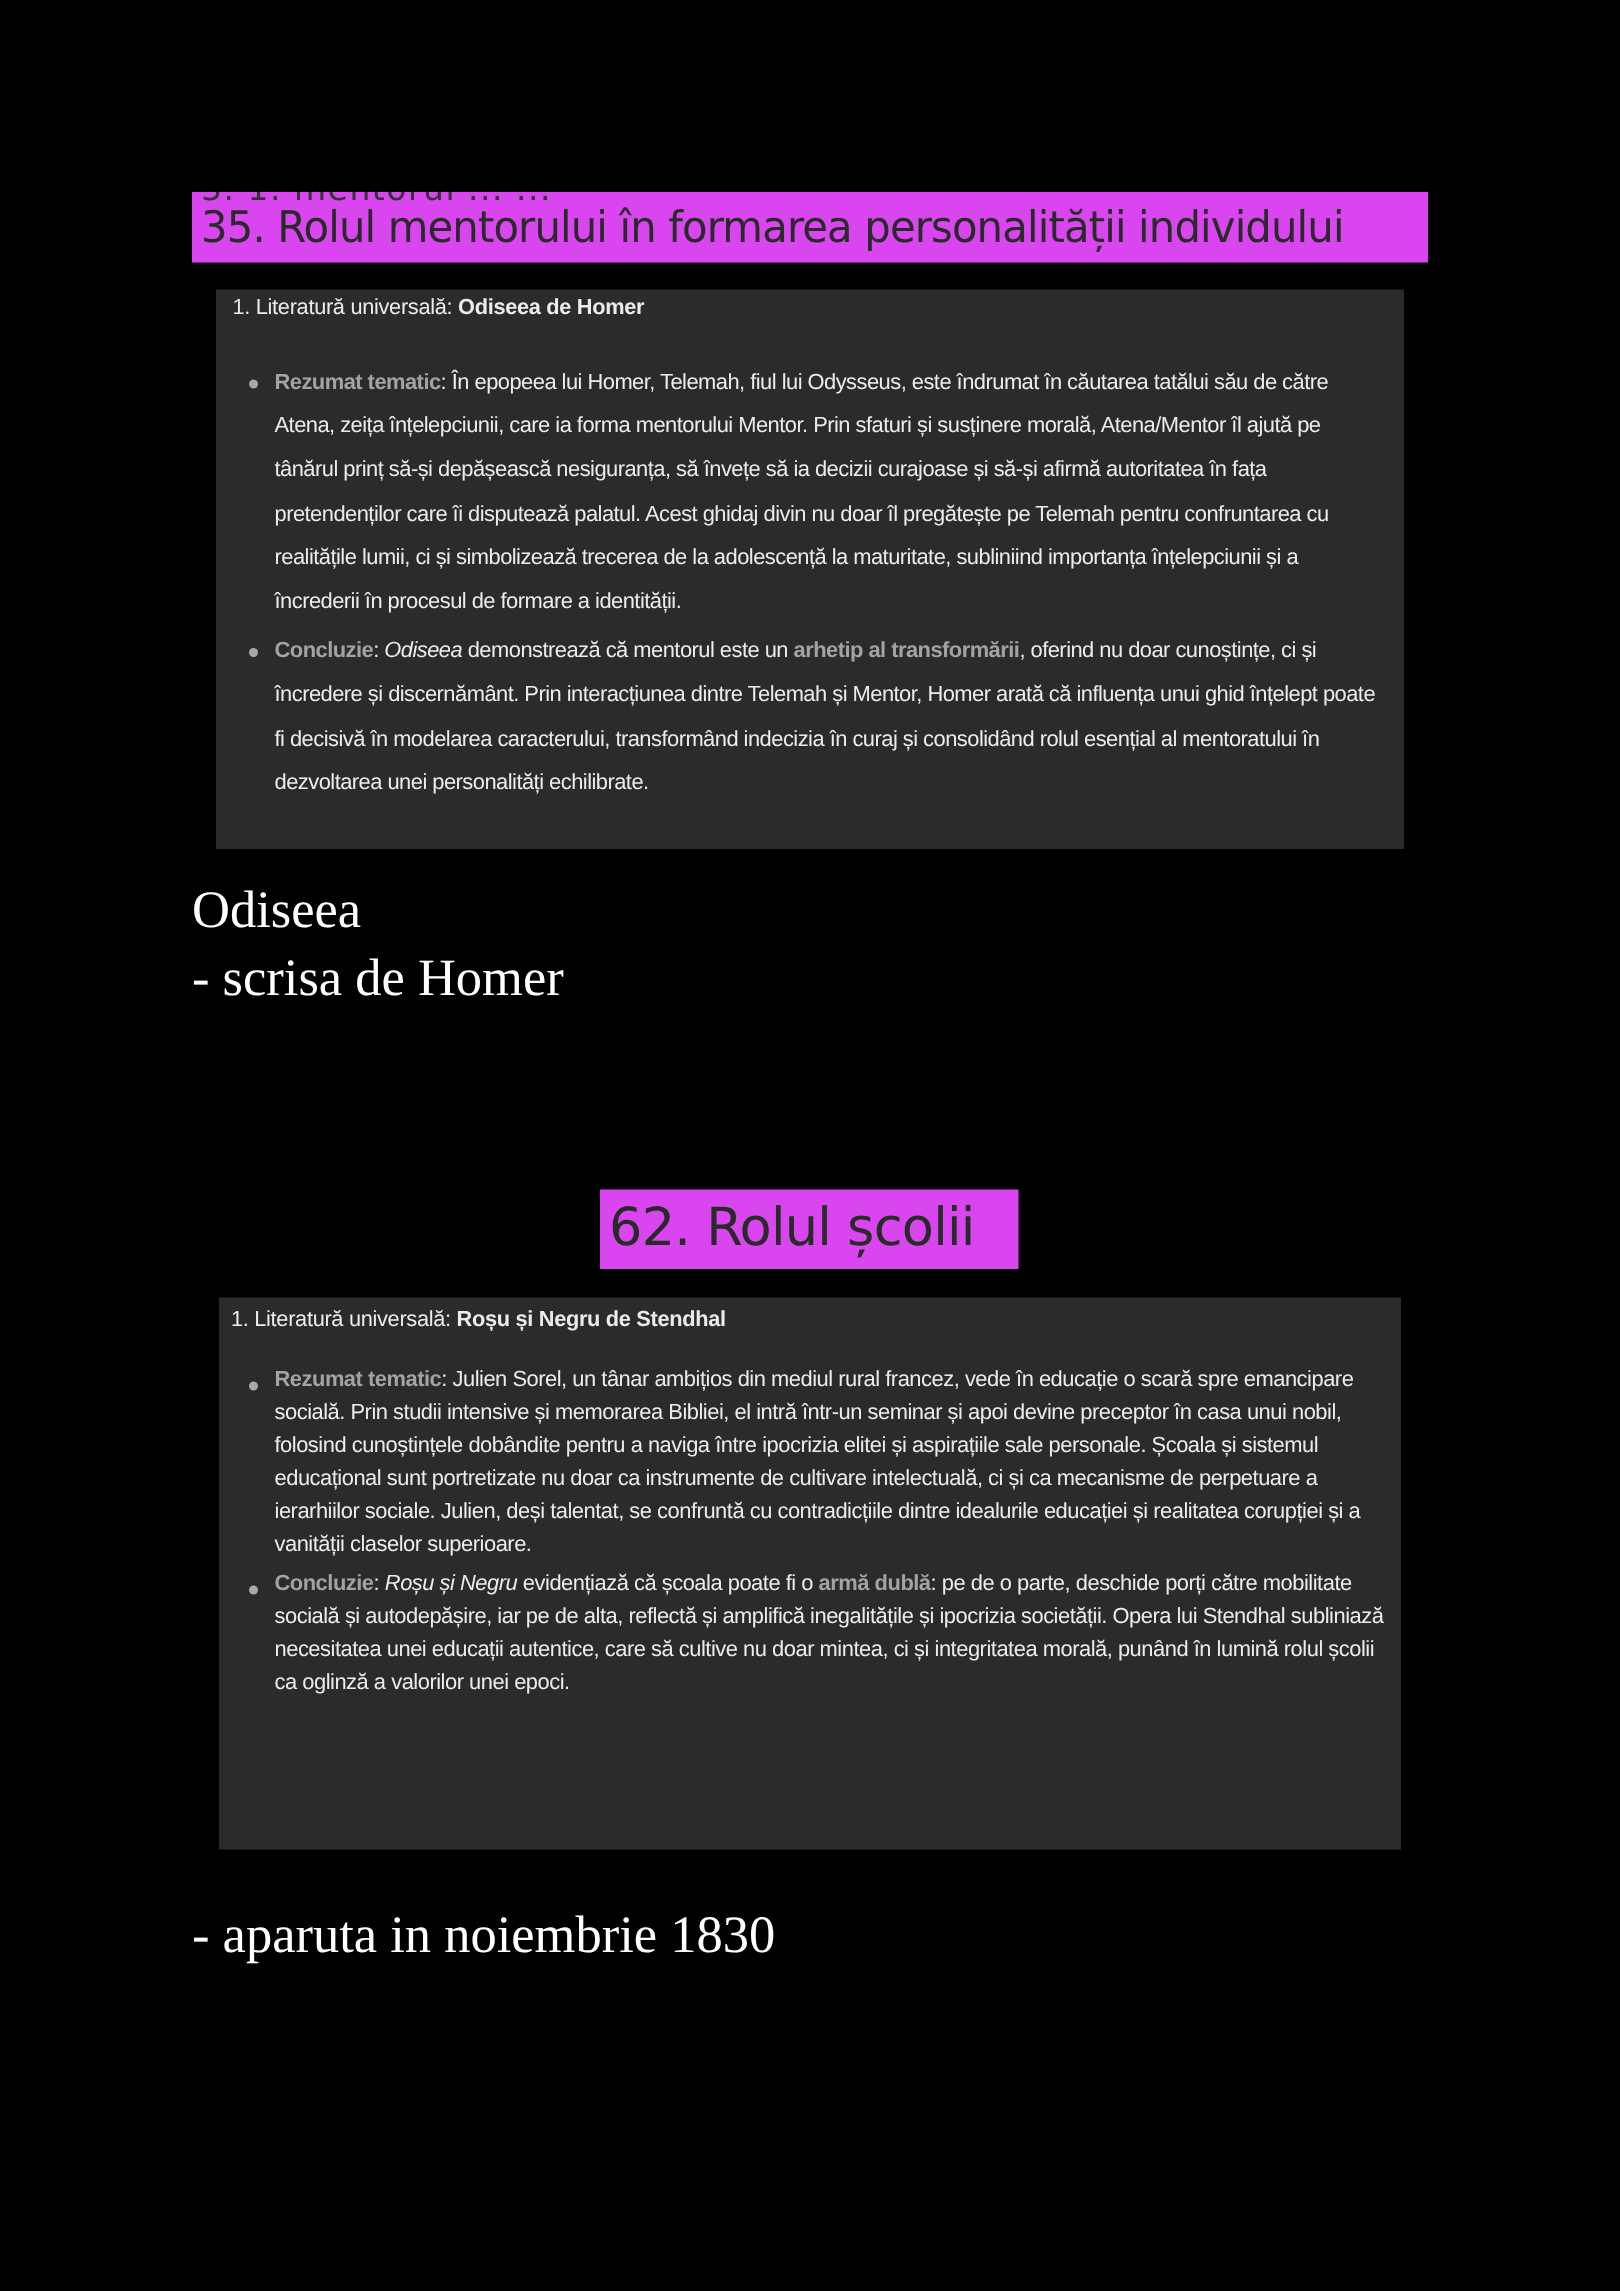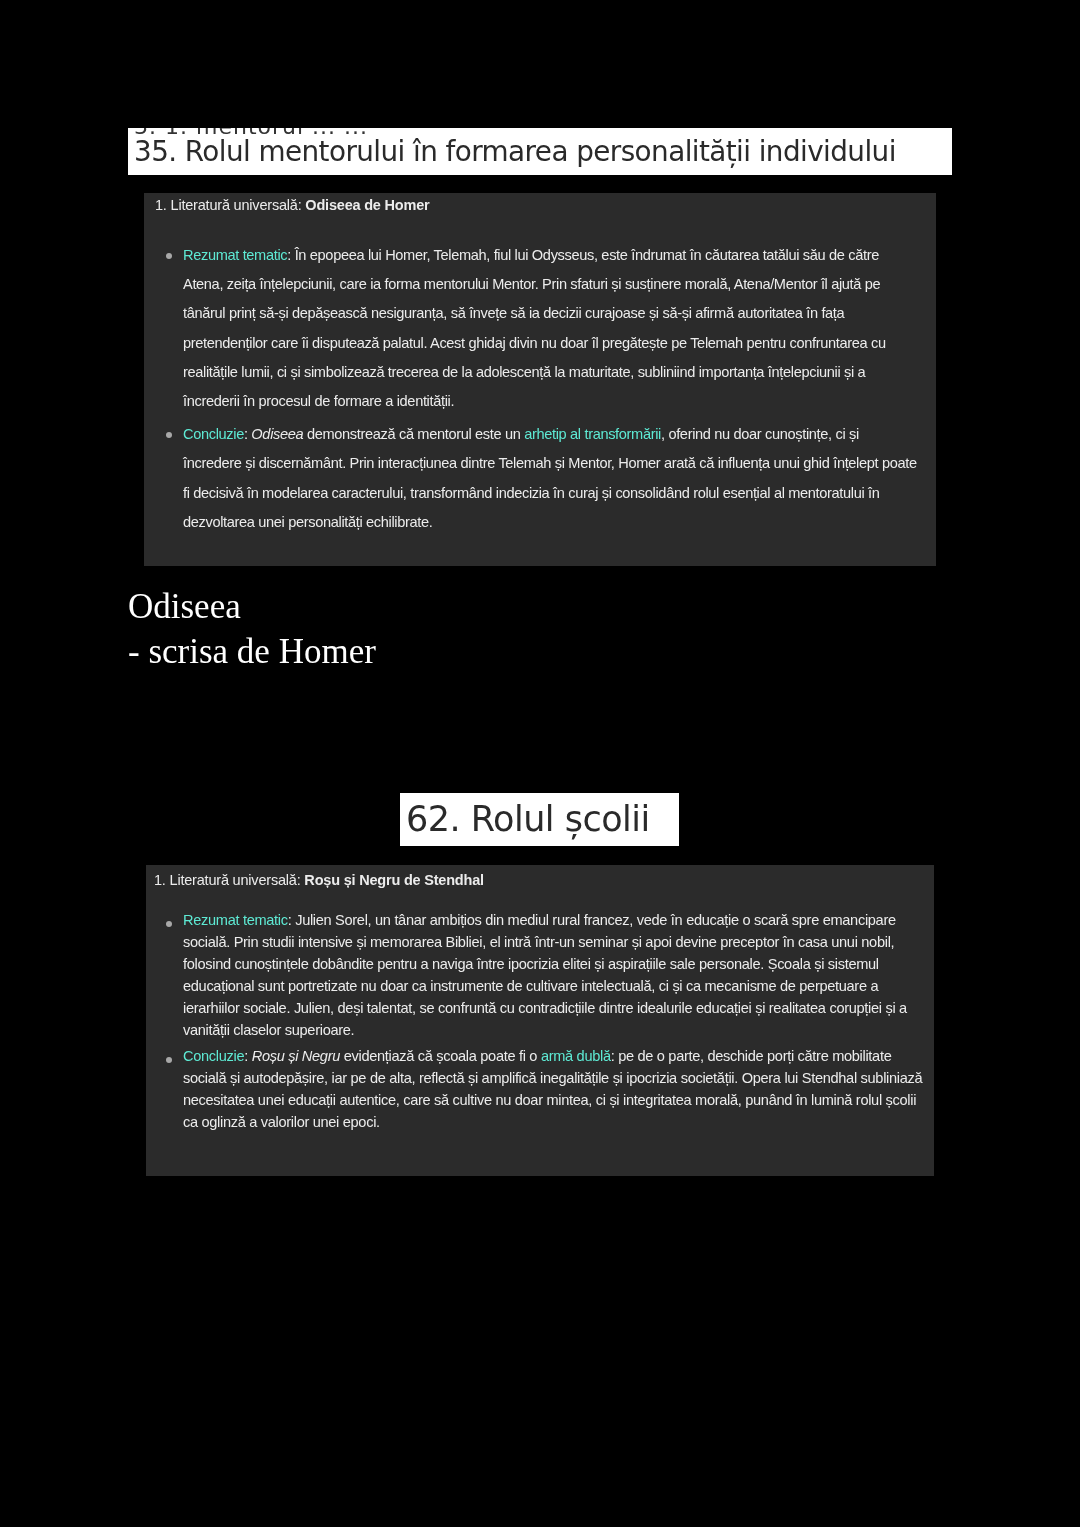--- a/index.html
+++ b/index.html
@@ -9,21 +9,21 @@
     }
     body {
       width: 1080px;
       height: 1527px;
       position: relative;
       overflow: hidden;
       font-family: "DejaVu Sans", sans-serif;
     }
     .heading-strip {
       position: absolute;
-      background: #ffffff;
+      background: #d946ef;
       color: #2a2a2a;
       font-family: "DejaVu Sans", sans-serif;
       white-space: nowrap;
       overflow: hidden;
     }
     .heading-strip .cut {
       position: absolute;
       left: 6px;
       top: -14px;
       font-size: 22px;
@@ -51,21 +51,21 @@
       letter-spacing: -0.5px;
     }
     .panel {
       position: absolute;
       background: #2b2b2b;
       color: #ececec;
       font-family: "Liberation Sans", sans-serif;
       box-sizing: border-box;
     }
     #panel35 { left: 144px; top: 193px; width: 792px; height: 373px; }
-    #panel36 { left: 146px; top: 865px; width: 788px; height: 311px; }
+    #panel36 { left: 146px; top: 865px; width: 788px; height: 368px; }
     .panel .p-head {
       position: absolute;
       left: 11px;
       font-size: 14.5px;
       font-weight: normal;
       letter-spacing: -0.2px;
     }
     #panel35 .p-head { top: 4px; }
     #panel36 .p-head { top: 7px; left: 8px; }
     .panel .p-head b { font-weight: bold; }
@@ -88,21 +88,21 @@
     #panel36 li { line-height: 22px; letter-spacing: -0.32px; }
     .panel li .bullet {
       position: absolute;
       left: 0;
       top: 12px;
       width: 6px;
       height: 6px;
       border-radius: 50%;
       background: #a8a8a8;
     }
-    .panel li b { font-weight: normal; color: #5eead4; }
+    .panel li b { font-weight: bold; color: #a3a3a3; }
     .panel li i { font-style: italic; }
     .notes {
       position: absolute;
       left: 128px;
       color: #fff;
       font-family: "Liberation Serif", serif;
       font-size: 35px;
       line-height: 45px;
     }
     #notes35 { top: 584px; }
@@ -144,13 +144,14 @@
     <li>
       <span class="bullet"></span><b>Rezumat tematic</b><span>: Julien Sorel, un tânar ambițios din mediul rural francez, vede în educație o scară spre emancipare socială. Prin studii intensive și memorarea Bibliei, el intră într-un seminar și apoi devine preceptor în casa unui nobil, folosind cunoștințele dobândite pentru a naviga între ipocrizia elitei și aspirațiile sale personale. Școala și sistemul educațional sunt portretizate nu doar ca instrumente de cultivare intelectuală, ci și ca mecanisme de perpetuare a ierarhiilor sociale. Julien, deși talentat, se confruntă cu contradicțiile dintre idealurile educației și realitatea corupției și a vanității claselor superioare.</span>
     </li>
     <li>
       <span class="bullet"></span><b>Concluzie</b><span>: </span><i>Roșu și Negru</i><span> evidențiază că școala poate fi o </span><b>armă dublă</b><span>: pe de o parte, deschide porți către mobilitate socială și autodepășire, iar pe de alta, reflectă și amplifică inegalitățile și ipocrizia societății. Opera lui Stendhal subliniază necesitatea unei educații autentice, care să cultive nu doar mintea, ci și integritatea morală, punând în lumină rolul școlii ca oglinză a valorilor unei epoci.</span>
     </li>
   </ul>
 </div>
 
 <div class="notes" id="notes36">
+  <div>- aparuta in noiembrie 1830</div>
 </div>
 
 </body></html>

